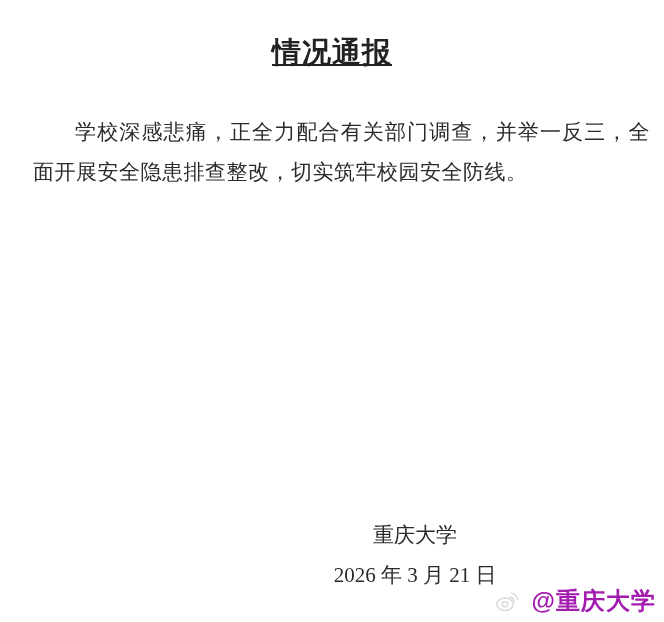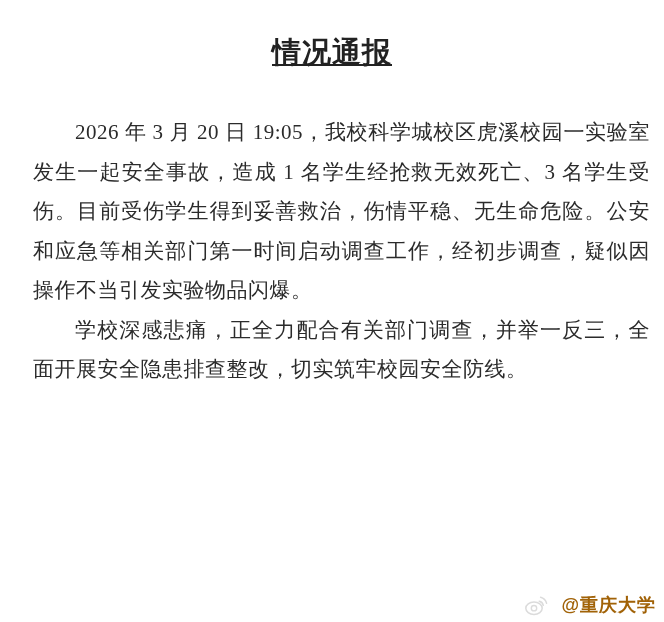--- a/index.html
+++ b/index.html
@@ -54,44 +54,47 @@
     line-height: 39.5px;
     white-space: nowrap;
   }
   .watermark {
     position: absolute;
     right: 8px;
     bottom: 5px;
     display: flex;
     align-items: center;
     gap: 12px;
-    color: #a16207;
+    color: #a21caf;
     font-family: "Liberation Sans", "DejaVu Sans", sans-serif;
-    font-size: 18px;
+    font-size: 24px;
     font-weight: 700;
     letter-spacing: 1px;
     user-select: none;
   }
   .watermark .wicon {
     display: inline-flex;
     align-items: center;
   }
 </style>
 </head>
 <body>
 
 <div class="page">
 
   <h1 class="title">情况通报</h1>
 
   <div class="body-text">
-    <p>2026 年 3 月 20 日 19:05，我校科学城校区虎溪校园一实验室发生一起安全事故，造成 1 名学生经抢救无效死亡、3 名学生受伤。目前受伤学生得到妥善救治，伤情平稳、无生命危险。公安和应急等相关部门第一时间启动调查工作，经初步调查，疑似因操作不当引发实验物品闪爆。</p>
     <p>学校深感悲痛，正全力配合有关部门调查，并举一反三，全面开展安全隐患排查整改，切实筑牢校园安全防线。</p>
   </div>
 
+  <div class="sign-block">
+    <div>重庆大学</div>
+    <div>2026 年 3 月 21 日</div>
+  </div>
 
   <div class="watermark">
     <span class="wicon">
       <svg width="25" height="22" viewBox="0 0 25 22" fill="none" xmlns="http://www.w3.org/2000/svg">
         <ellipse cx="10" cy="14.2" rx="8.2" ry="6.2" stroke="#dbdbdb" stroke-width="1.5" fill="none"></ellipse>
         <circle cx="10" cy="14.2" r="2.7" stroke="#dbdbdb" stroke-width="1.4" fill="none"></circle>
         <path d="M15.2 7.2 a5.2 5.2 0 0 1 4.1 4.1" stroke="#dbdbdb" stroke-width="1.5" fill="none" stroke-linecap="round"></path>
         <path d="M16.6 3.2 a8.6 8.6 0 0 1 6.0 6.0" stroke="#dbdbdb" stroke-width="1.5" fill="none" stroke-linecap="round"></path>
       </svg>
     </span>

